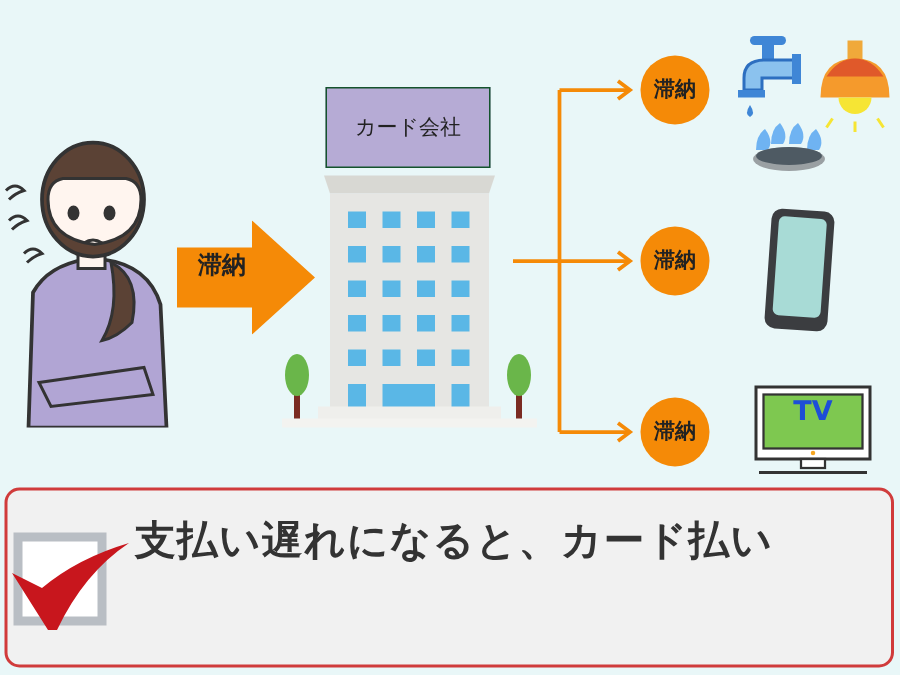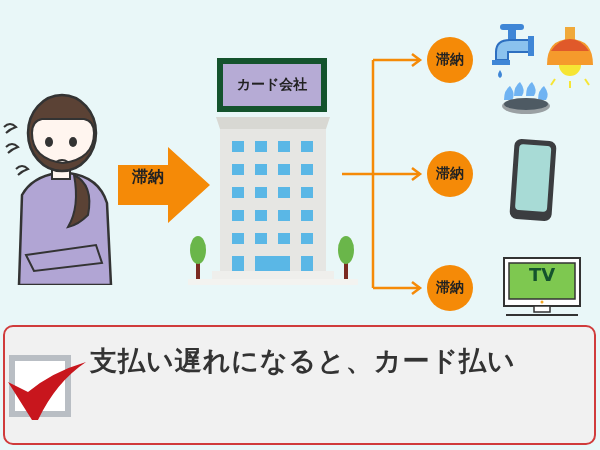--- a/index.html
+++ b/index.html
@@ -1,21 +1,21 @@
 <!DOCTYPE html>
 <html><head>
 <meta charset="utf-8">
 <style>
   html, body { margin:0; padding:0; }
   body { width:600px; height:450px; background:#e9f7f8; position:relative; overflow:hidden;
          font-family:"DejaVu Sans", sans-serif; }
   .abs { position:absolute; }
-  .sign { left:217px; top:58px; width:110px; height:54px; background:#b6abd5; border:6px solid #14532d;
+  .sign { left:217px; top:58px; width:110px; height:54px; background:#b6abd5; border:1px solid #14532d;
           box-sizing:border-box; display:flex; align-items:center; justify-content:center;
-          font-weight:bold; font-size:14px; color:#222; }
+          font-weight:normal; font-size:14px; color:#222; }
   .arrow-label { left:118px; top:167px; width:60px; text-align:center; font-weight:bold; font-size:16px; color:#222; }
   .badge { width:46px; height:46px; border-radius:50%; background:#f58a07; display:flex; align-items:center;
            justify-content:center; font-weight:bold; font-size:14px; color:#222; }
   .note { left:3px; top:325px; width:593px; height:120px; box-sizing:border-box; border:2px solid #d03c3c;
           border-radius:10px; background:#f1f1f1; }
   .note-text { left:90px; top:339px; width:500px; font-weight:bold; font-size:27px; line-height:44px; color:#333;
                letter-spacing:1px; }
 </style>
 </head>
 <body>
@@ -135,21 +135,21 @@
   <rect x="9" y="7" width="32" height="66" rx="4" fill="#a8dbd6" transform="rotate(4 25 42)"></rect>
 </svg>
 
 <svg class="abs" style="left:502px;top:256px" width="80" height="62" viewBox="0 0 80 62">
   <rect x="2" y="2" width="76" height="48" fill="#fff" stroke="#333" stroke-width="2"></rect>
   <rect x="7" y="7" width="66" height="36" fill="#7ec850" stroke="#333" stroke-width="1.5"></rect>
   <circle cx="40" cy="46" r="1.5" fill="#f5a623"></circle>
   <rect x="32" y="50" width="16" height="6" fill="#fff" stroke="#333" stroke-width="1.5"></rect>
   <line x1="4" y1="59" x2="76" y2="59" stroke="#333" stroke-width="2"></line>
 </svg>
-<div class="abs" style="left:509px;top:264px;width:66px;text-align:center;color:#14532d;font-weight:bold;font-size:18px;">TV</div>
+<div class="abs" style="left:509px;top:264px;width:66px;text-align:center;color:#1d4ed8;font-weight:bold;font-size:18px;">TV</div>
 
 <div class="abs note"></div>
 <svg class="abs" style="left:6px;top:352px" width="80" height="70" viewBox="0 0 80 70">
   <rect x="6" y="6" width="56" height="56" fill="#fff" stroke="#b9bec4" stroke-width="6"></rect>
   <path d="M2 30 l20 10 q24 -20 58 -30 q-30 20 -48 58 l-6 0 z" fill="#c8161d"></path>
 </svg>
 <div class="abs note-text">
   <div>支払い遅れになると、カード払い</div>
 </div>
 

